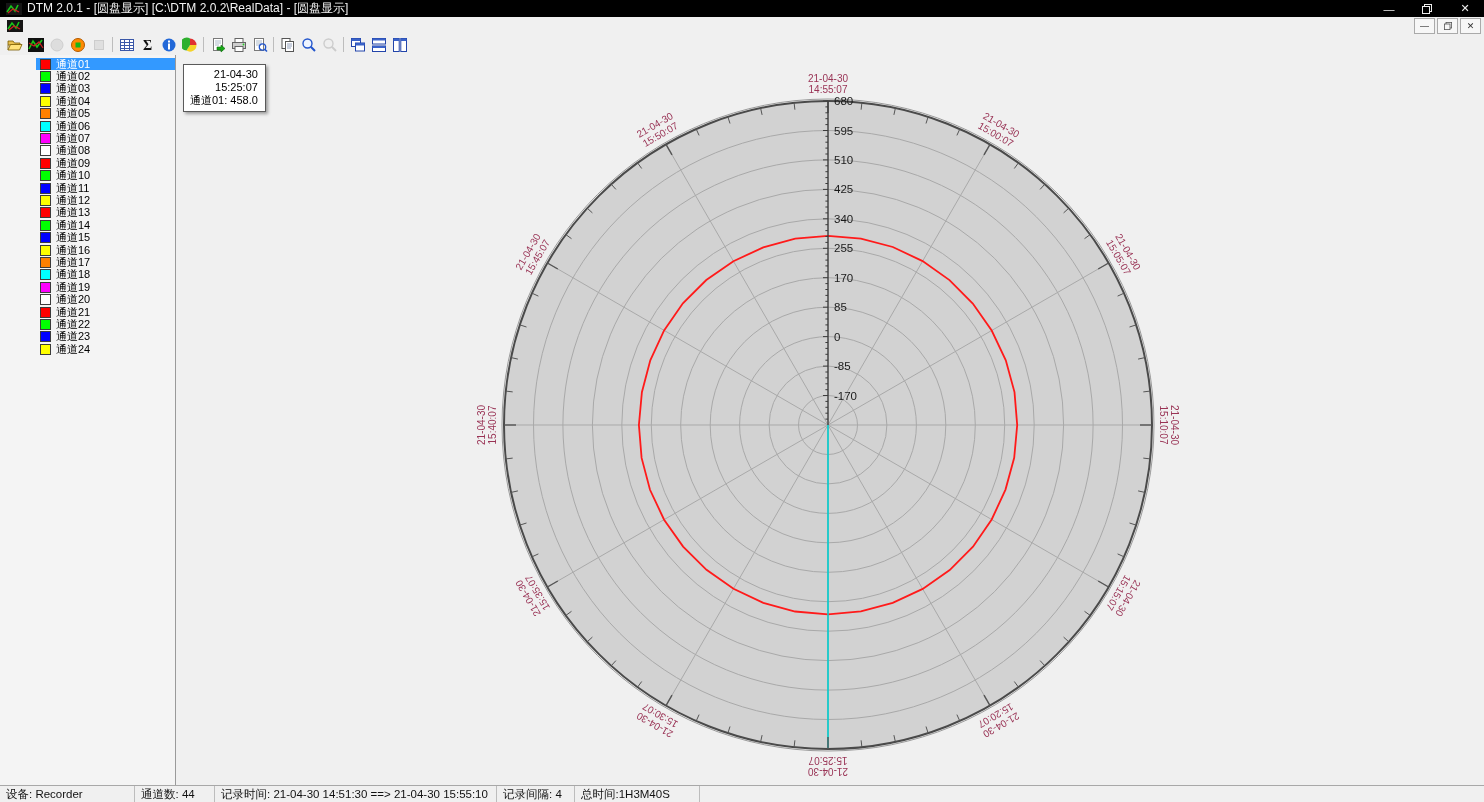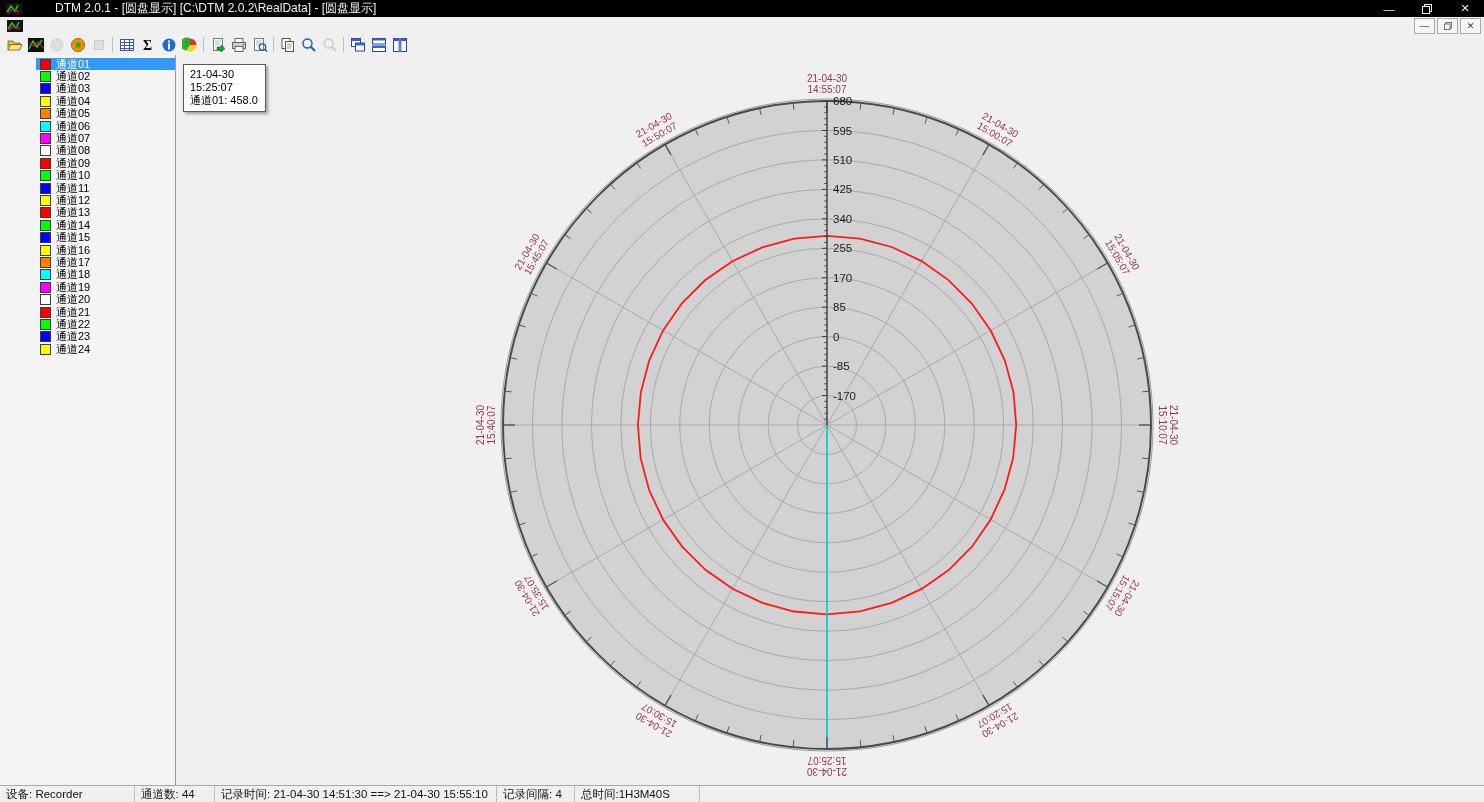--- a/index.html
+++ b/index.html
@@ -4,42 +4,42 @@
 <style>
   html,body{margin:0;padding:0;}
   body{
     width:1484px;height:802px;position:relative;overflow:hidden;
     background:#f0f0f0;font-family:"Liberation Sans",sans-serif;
     -webkit-font-smoothing:antialiased;
   }
   
   .titlebar{height:17px;background:#000;color:#f2f2f2;display:flex;align-items:center;font-size:12px;}
   .titlebar .appicon{width:16px;height:12px;margin:0 5px 0 6px;display:inline-flex;}
-  .titlebar .title{flex:1;white-space:nowrap;overflow:hidden;margin-left:28px;}
+  .titlebar .title{flex:1;white-space:nowrap;overflow:hidden;}
   .win-controls{display:flex;height:100%;}
   .win-btn{width:38px;height:100%;display:flex;align-items:center;justify-content:center;color:#eee;font-size:11px;cursor:default;}
   
   .menubar{height:17px;background:#f0f0f0;display:flex;align-items:center;font-size:12px;color:#111;position:relative;}
   .menubar .appicon{width:16px;height:12px;margin:0 6px 0 7px;display:inline-flex;}
   .menu-item{padding:0 10px;height:100%;display:flex;align-items:center;white-space:nowrap;}
   .menu-item.disabled{color:#9d9d9d;}
   .mdi-controls{position:absolute;right:3px;top:1px;display:flex;gap:2px;}
   .mdi-btn{width:19px;height:14px;border:1px solid #aaa;background:#f7f7f7;display:flex;align-items:center;justify-content:center;font-size:9px;color:#333;}
   
   .toolbar{height:21px;background:#f0f0f0;display:flex;align-items:center;border-bottom:1px solid #d6d6d6;padding-left:4px;}
   .tb-btn{width:21px;height:19px;display:flex;align-items:center;justify-content:center;}
   .tb-btn.disabled{opacity:.4;filter:grayscale(1);}
   .tb-sep{width:1px;height:15px;background:#bdbdbd;margin:0 3px;}
   
   .main{position:absolute;top:55px;left:0;right:0;bottom:16px;display:flex;border-bottom:1px solid #a8a8a8;}
   .sidebar{width:176px;border-right:1px solid #9a9a9a;background:#f4f4f4;padding-top:3px;box-sizing:border-box;}
   .chan-row{height:12.4px;display:flex;align-items:center;font-size:11px;line-height:11px;color:#000;padding-left:4px;margin-left:36px;}
   .chan-row.selected{background:#3399ff;color:#fff;}
   .chan-swatch{width:11px;height:11px;border:1px solid #3c3c3c;box-sizing:border-box;margin-right:5px;flex:none;}
-  .chart-area{flex:1;position:relative;background:#f0f0f0;}
+  .chart-area{flex:1;position:relative;background:#f0f0f0;text-align:right;}
   .chart-host{position:absolute;inset:0;}
   
   .tooltip{
     position:absolute;left:7px;top:9px;background:#fff;border:1px solid #5a5a5a;
     box-shadow:2px 2px 3px rgba(0,0,0,.35);padding:3px 7px 4px 6px;font-size:11px;line-height:13px;color:#000;z-index:5;white-space:nowrap;
   }
   
   .statusbar{position:absolute;left:0;right:0;bottom:0;height:16px;background:#f0f0f0;display:flex;align-items:flex-start;font-size:11.5px;color:#111;}
   .sb-sec{height:100%;display:flex;align-items:center;padding-left:6px;box-sizing:border-box;border-right:1px solid #bdbdbd;white-space:nowrap;overflow:hidden;}
 </style>

